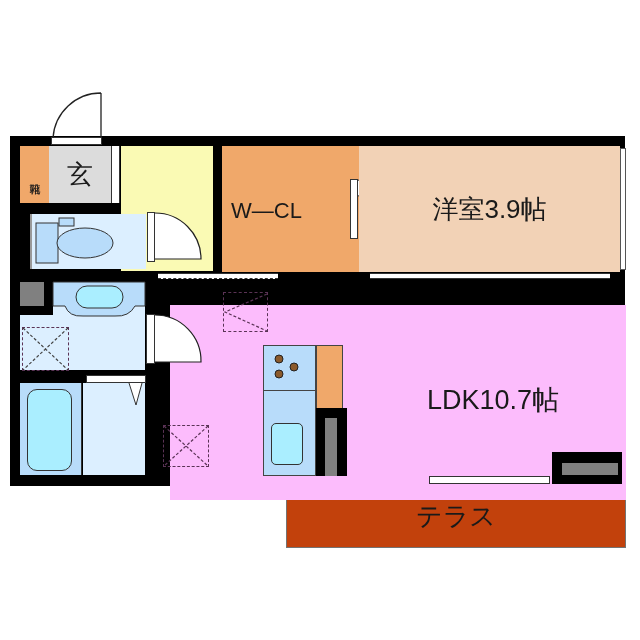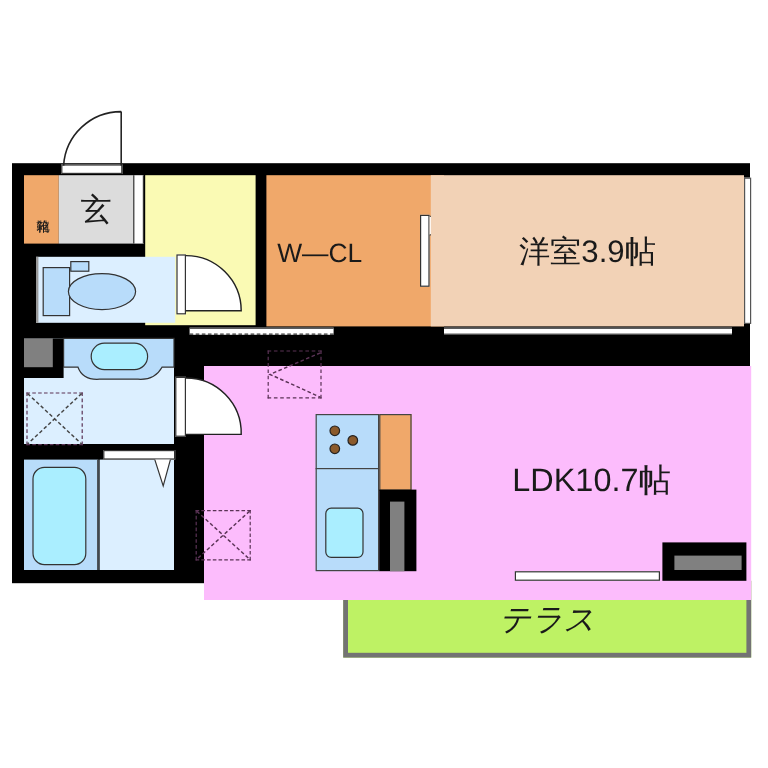--- a/index.html
+++ b/index.html
@@ -6,21 +6,21 @@
   body{width:640px;height:640px;position:relative;overflow:hidden;font-family:"Liberation Sans",sans-serif;}
   .abs{position:absolute;box-sizing:border-box;}
   .wall{background:#000;position:absolute;}
   .label{position:absolute;color:#1a1a1a;white-space:nowrap;display:flex;align-items:center;justify-content:center;}
   .dash{border:1.5px dashed #5a3355;position:absolute;box-sizing:border-box;}
   svg{position:absolute;overflow:visible;}
 </style>
 </head>
 <body>
 
-<div class="abs" style="left:286px;top:484px;width:340px;height:64px;background:#bef264;border:4px solid #737373;font-style:italic;">
+<div class="abs" style="left:286px;top:484px;width:340px;height:64px;background:#c2410c;border:1px solid #737373;">
   <div class="label" style="left:0;top:0;width:100%;height:100%;font-size:26px;">テラス</div>
 </div>
 
 <div class="wall" style="left:10px;top:136px;width:615px;height:350px;"></div>
 
 <div class="abs" style="left:20px;top:146px;width:29px;height:57px;background:#f0a86a;">
   <div class="label" style="left:0;top:0;width:100%;height:100%;font-size:11px;writing-mode:vertical-rl;">靴箱</div>
 </div>
 
 <div class="abs" style="left:49px;top:146px;width:62px;height:57px;background:#dcdcdc;">

